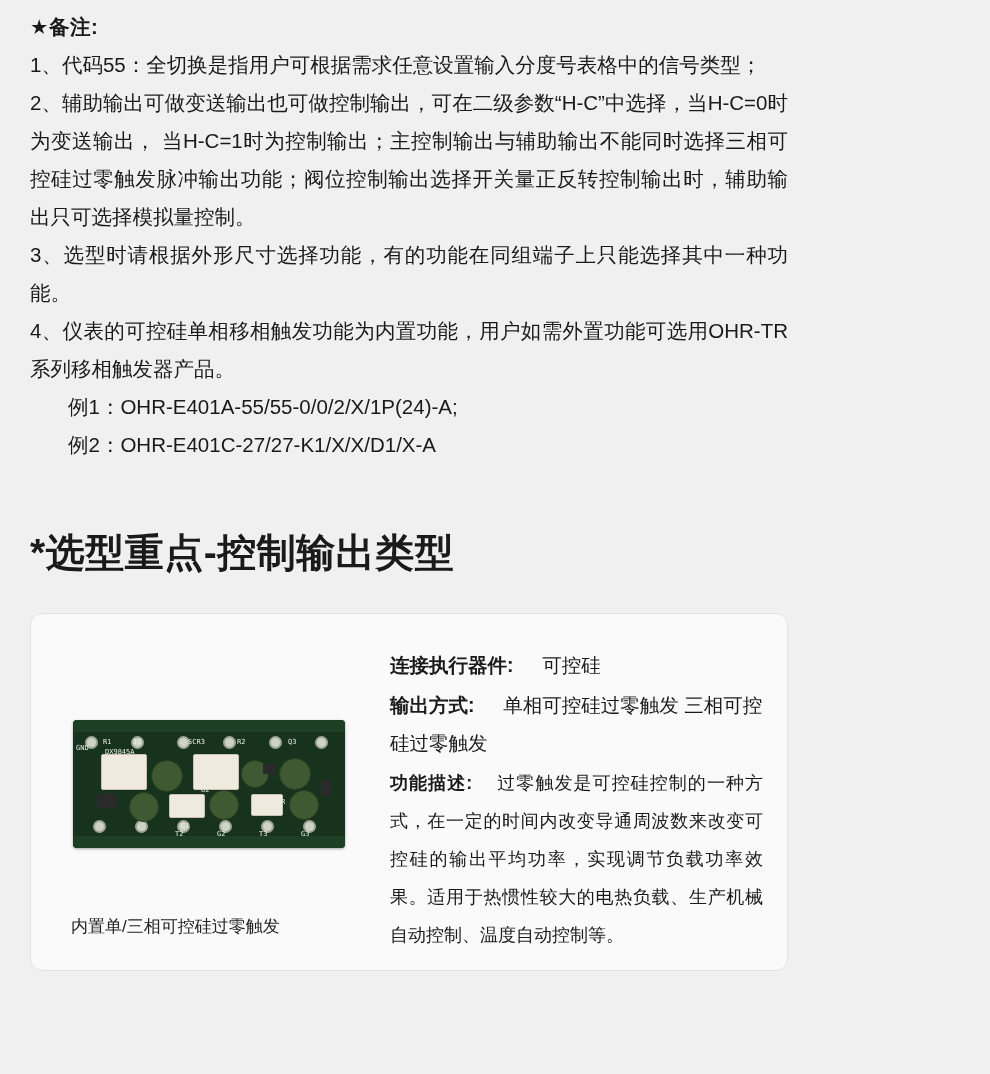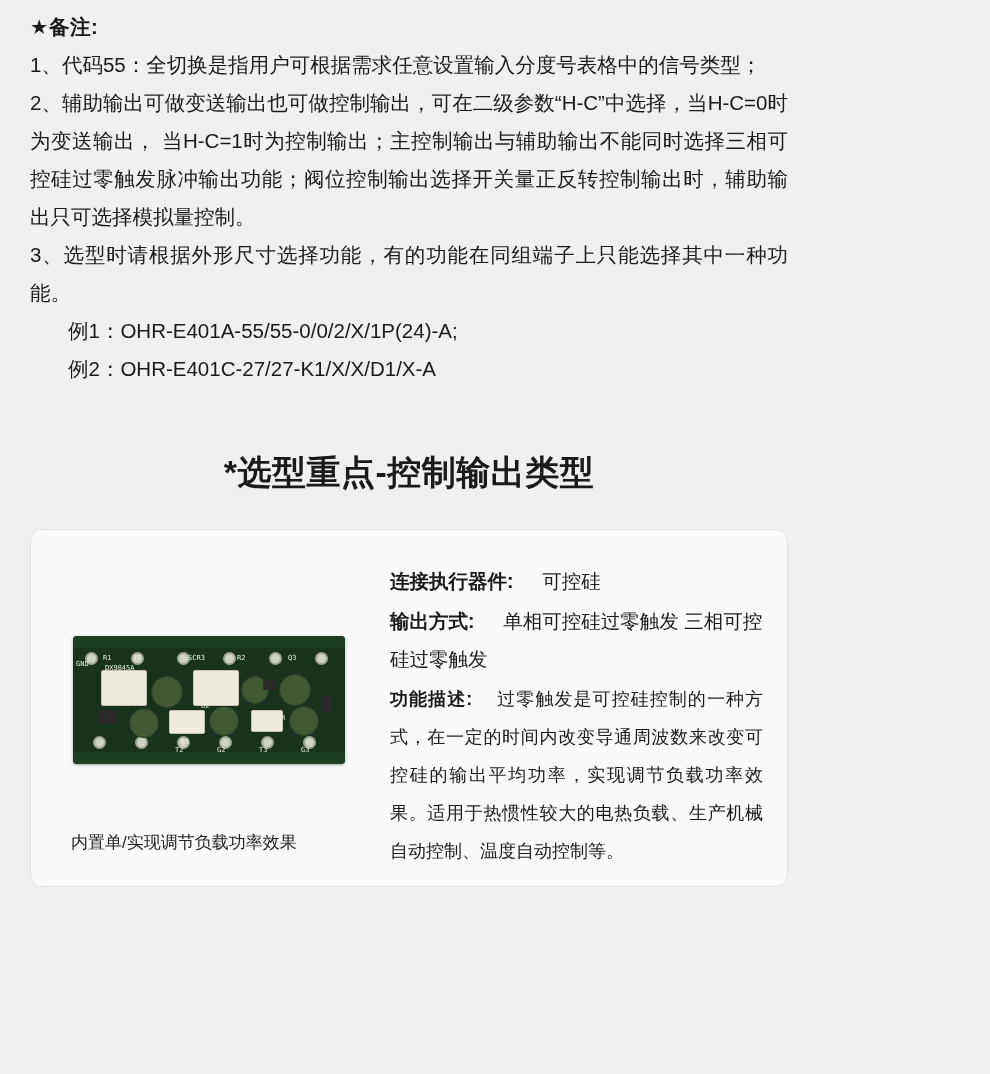--- a/index.html
+++ b/index.html
@@ -36,22 +36,21 @@
     font-size: 20.5px;
     line-height: 38px;
     text-align: justify;
   }
   .note-indent {
     padding-left: 38px;
   }
 
   
   .section-title {
-    text-align: center;
-    font-size: 34px;
+    font-size: 39px;
     font-weight: bold;
     margin-top: 62px;
     letter-spacing: 0.5px;
   }
   .section-subtitle {
     text-align: center;
     font-size: 27px;
     margin-top: 30px;
     letter-spacing: 0.5px;
   }
@@ -167,20 +166,21 @@
 </head>
 <body>
 
 <div class="page">
 
   <div class="notes">
     <div class="note-head">★备注:</div>
     <div class="note-line">1、代码55：全切换是指用户可根据需求任意设置输入分度号表格中的信号类型；</div>
     <div class="note-line">2、辅助输出可做变送输出也可做控制输出，可在二级参数“H-C”中选择，当H-C=0时为变送输出， 当H-C=1时为控制输出；主控制输出与辅助输出不能同时选择三相可控硅过零触发脉冲输出功能；阀位控制输出选择开关量正反转控制输出时，辅助输出只可选择模拟量控制。</div>
     <div class="note-line">3、选型时请根据外形尺寸选择功能，有的功能在同组端子上只能选择其中一种功能。</div>
+    <div class="note-line">4、仪表的可控硅单相移相触发功能为内置功能，用户如需外置功能可选用OHR-TR系列移相触发器产品。</div>
     <div class="note-line note-indent">例1：OHR-E401A-55/55-0/0/2/X/1P(24)-A;</div>
     <div class="note-line note-indent">例2：OHR-E401C-27/27-K1/X/X/D1/X-A</div>
   </div>
 
   <div class="section-title">*选型重点-控制输出类型</div>
 
   <div class="card">
     <div class="card-inner">
 
       <div class="photo-col">
@@ -247,16 +247,16 @@
           <span class="spec-gap"></span>
           <span>单相可控硅过零触发  三相可控硅过零触发</span>
         </div>
         <div class="desc">
           <span class="spec-label">功能描述:</span>
           <span class="spec-gap"></span><span>过零触发是可控硅控制的一种方式，在一定的时间内改变导通周波数来改变可控硅的输出平均功率，实现调节负载功率效果。适用于热惯性较大的电热负载、生产机械自动控制、温度自动控制等。</span>
         </div>
       </div>
     </div>
 
-    <div class="caption">内置单/实现调节负载功率效果</div>
+    <div class="caption">内置单/三相可控硅过零触发</div>
   </div>
 
 </div>
 
 </body></html>

